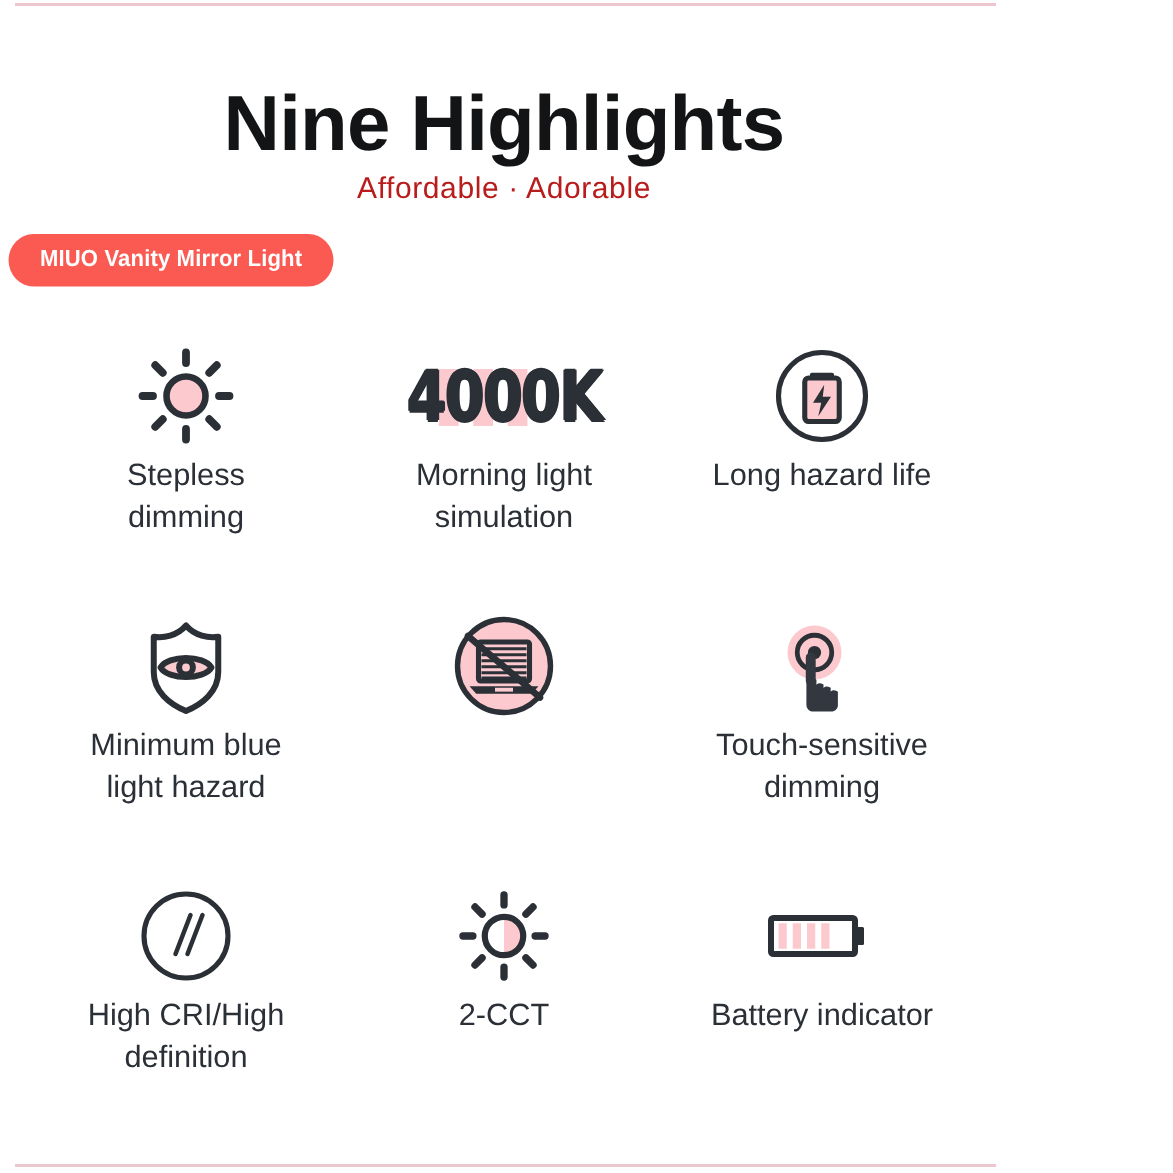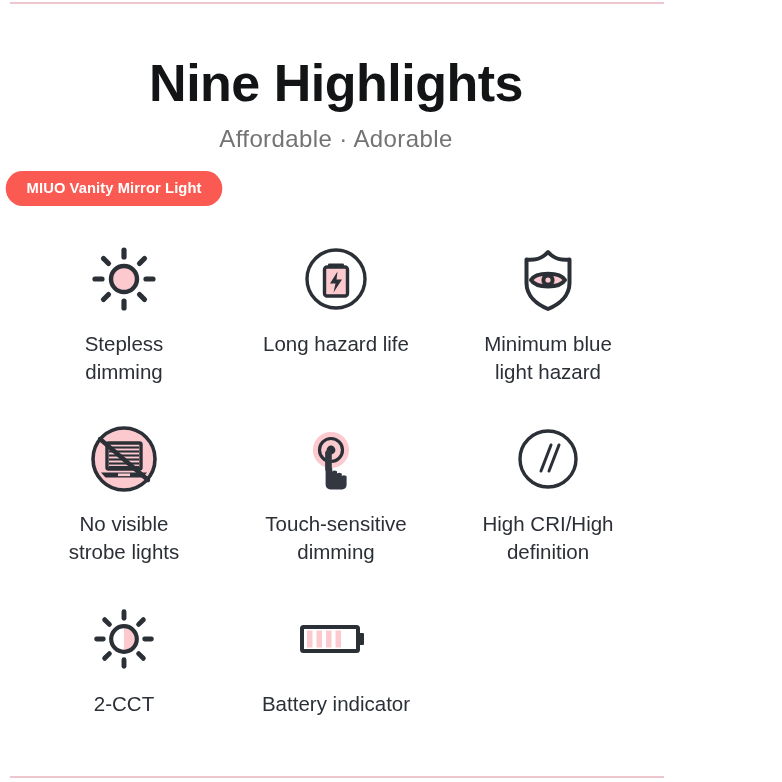--- a/index.html
+++ b/index.html
@@ -38,23 +38,23 @@
   }
   .title {
     font-size: 52px;
     font-weight: bold;
     letter-spacing: -0.5px;
     color: #121416;
     line-height: 1.05;
     margin: 0;
   }
   .subtitle {
-    margin-top: 14px;
-    font-size: 24px;
-    color: #737373;
+    margin-top: 4px;
+    font-size: 20px;
+    color: #b91c1c;
     letter-spacing: 0.4px;
   }
   .badge-wrap {
     margin-top: 18px;
     display: flex;
     justify-content: flex-start;
   }
   .badge {
     display: inline-block;
     background: #fa5a52;
@@ -82,21 +82,21 @@
     align-items: center;
     text-align: center;
   }
   .icon-box {
     height: 78px;
     display: flex;
     align-items: center;
     justify-content: center;
   }
   .cell-label {
-    margin-top: 12px;
+    margin-top: 0;
     font-size: 20.5px;
     line-height: 1.38;
     color: #2b2f36;
     max-width: 210px;
     white-space: pre-line;
   }
 
   
   .kelvin {
     font-family: "DejaVu Sans", sans-serif;
@@ -151,20 +151,32 @@
             <line x1="50.5" y1="50.5" x2="55.5" y2="55.5"></line>
             <line x1="55.5" y1="14.5" x2="50.5" y2="19.5"></line>
             <line x1="19.5" y1="50.5" x2="14.5" y2="55.5"></line>
           </g>
         </svg>
       </div>
       <div class="cell-label">Stepless
 dimming</div>
     </div>
 
+    <div class="cell">
+      <div class="icon-box">
+        <div class="kelvin">
+          <span class="k-bg" style="left:26px"></span>
+          <span class="k-bg" style="left:54px"></span>
+          <span class="k-bg" style="left:82px"></span>
+          <span class="kelvin-inner">4000K</span>
+        </div>
+      </div>
+      <div class="cell-label">Morning light
+simulation</div>
+    </div>
 
     <div class="cell">
       <div class="icon-box">
         <svg width="70" height="70" viewBox="0 0 70 70">
           <circle cx="35" cy="35" r="29" fill="none" stroke="#2b2f36" stroke-width="3.4"></circle>
           <rect x="27" y="19.5" width="16" height="5" rx="1.2" fill="#2b2f36"></rect>
           <rect x="23.5" y="23" width="23" height="29" rx="2.6" fill="#fbc9ce" stroke="#2b2f36" stroke-width="3.4"></rect>
           <path d="M36.5 27.5 L29 39.5 L34.5 39.5 L32.5 48.5 L41 35.5 L35.5 35.5 Z" fill="#2b2f36"></path>
         </svg>
       </div>
@@ -195,22 +207,20 @@
             <line x1="21" y1="32.5" x2="51" y2="32.5"></line>
             <line x1="21" y1="36.5" x2="51" y2="36.5"></line>
             <line x1="21" y1="40.5" x2="51" y2="40.5"></line>
             <line x1="21" y1="44" x2="51" y2="44"></line>
           </g>
           <path d="M13 49.5 L59 49.5 L54.5 54.5 L17.5 54.5 Z" fill="#2b2f36"></path>
           <rect x="30" y="50.5" width="12" height="2.6" fill="#fbc9ce"></rect>
           <line x1="12" y1="16" x2="60" y2="57" stroke="#2b2f36" stroke-width="4.4" stroke-linecap="round"></line>
         </svg>
       </div>
-      <div class="cell-label">No visible
-strobe lights</div>
     </div>
 
     <div class="cell">
       <div class="icon-box">
         <svg width="72" height="72" viewBox="0 0 72 72">
           <circle cx="31" cy="27" r="18" fill="#fbc9ce"></circle>
           <circle cx="31" cy="27" r="11.5" fill="none" stroke="#2b2f36" stroke-width="3.2"></circle>
           <circle cx="31" cy="27" r="4.4" fill="#2b2f36"></circle>
           <path d="M27.5 28 L27.5 43 L27.5 43 L27.5 43 Z" fill="none"></path>
           <path d="M27.2 29 L27.2 45.5

